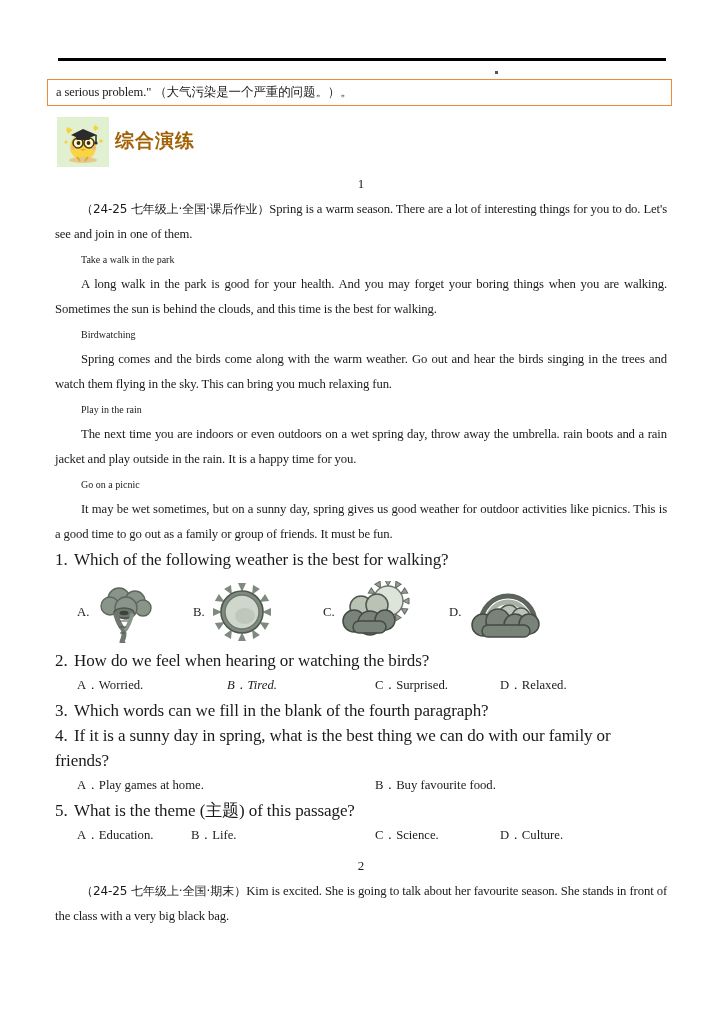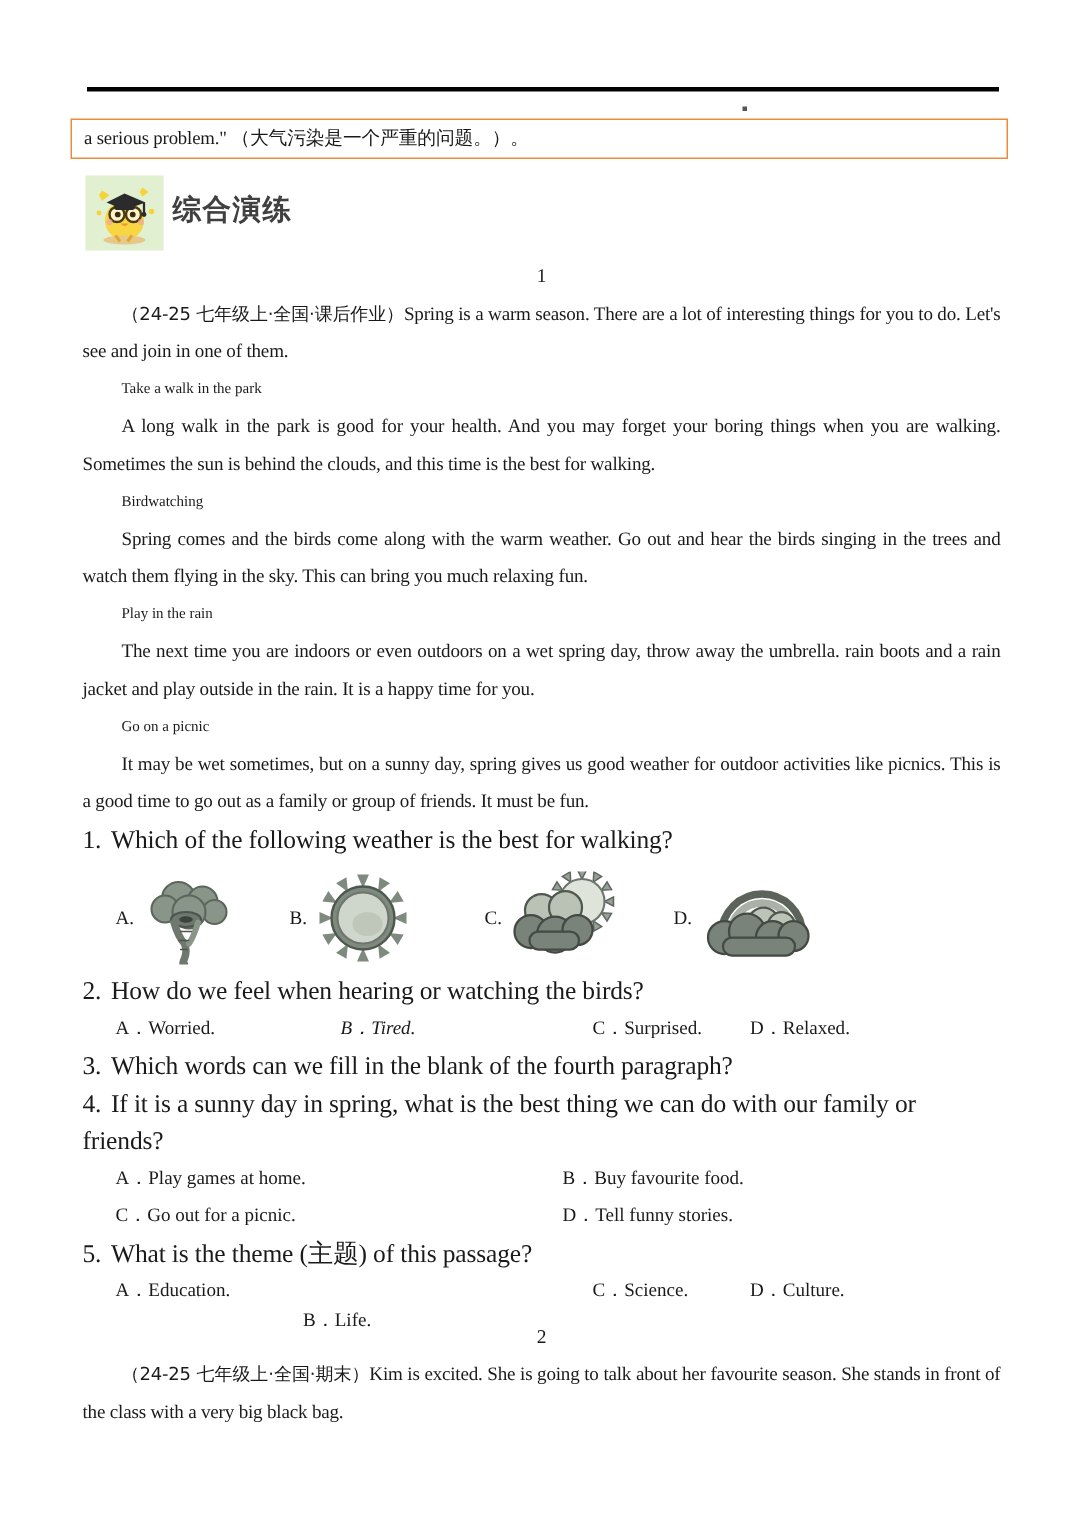--- a/index.html
+++ b/index.html
@@ -64,21 +64,21 @@
     width: 52px; height: 50px;
     background: #e2f0d2;
     position: relative;
     overflow: hidden;
     flex: none;
   }
   .section-title {
     font-family: "DejaVu Sans", sans-serif;
     font-size: 19px;
     font-weight: bold;
-    color: #404040;
+    color: #a16207;
     margin-left: 6px;
     letter-spacing: 1px;
     line-height: 1;
     padding-bottom: 4px;
   }
   
   .content {
     position: absolute;
     left: 55px; top: 172px;
     width: 612px;
@@ -119,21 +119,21 @@
     height: 25px;
     font-size: 12.7px;
     line-height: 25px;
   }
   .opt {
     position: absolute;
     white-space: nowrap;
   }
   .opt.c1 { left: 22px; }
   .opt.c2 { left: 172px; font-style: italic; }
-  .opt.c3 { left: 320px; margin-left: 20px; }
+  .opt.c3 { left: 320px; }
   .opt.c4 { left: 445px; }
   .opt.h1 { left: 22px; }
   .opt.h2 { left: 320px; }
   
   .pic-row {
     position: relative;
     height: 72px;
     margin-top: 4px;
   }
   .pic-item {
@@ -346,29 +346,25 @@
       <span class="opt c4">D．Relaxed.</span>
     </div>
 
     <p class="question"><span class="q-num">3.</span><span>Which words can we fill in the blank of the fourth paragraph?</span></p>
 
     <p class="question"><span class="q-num">4.</span><span>If it is a sunny day in spring, what is the best thing we can do with our family or friends?</span></p>
     <div class="opts">
       <span class="opt h2">B．Buy favourite food.</span>
       <span class="opt h1">A．Play games at home.</span>
     </div>
-    <div class="opts">
-      <span class="opt h1">C．Go out for a picnic.</span>
-      <span class="opt h2">D．Tell funny stories.</span>
-    </div>
 
     <p class="question"><span class="q-num">5.</span><span>What is the theme (主题) of this passage?</span></p>
     <div class="opts">
       <span class="opt c1">A．Education.</span>
-      <span class="opt" style="left:147px;margin-top:20px;">B．Life.</span>
+      <span class="opt" style="left:136px;">B．Life.</span>
       <span class="opt c3">C．Science.</span>
       <span class="opt c4">D．Culture.</span>
     </div>
 
     <div class="spacer-sm"></div>
 
     <div class="passage-num">2</div>
     <p class="body"><span class="cn">（24-25 七年级上·全国·期末）</span><span>Kim is excited. She is going to talk about her favourite season. She stands in front of the class with a very big black bag.</span></p>
 
   </div>

